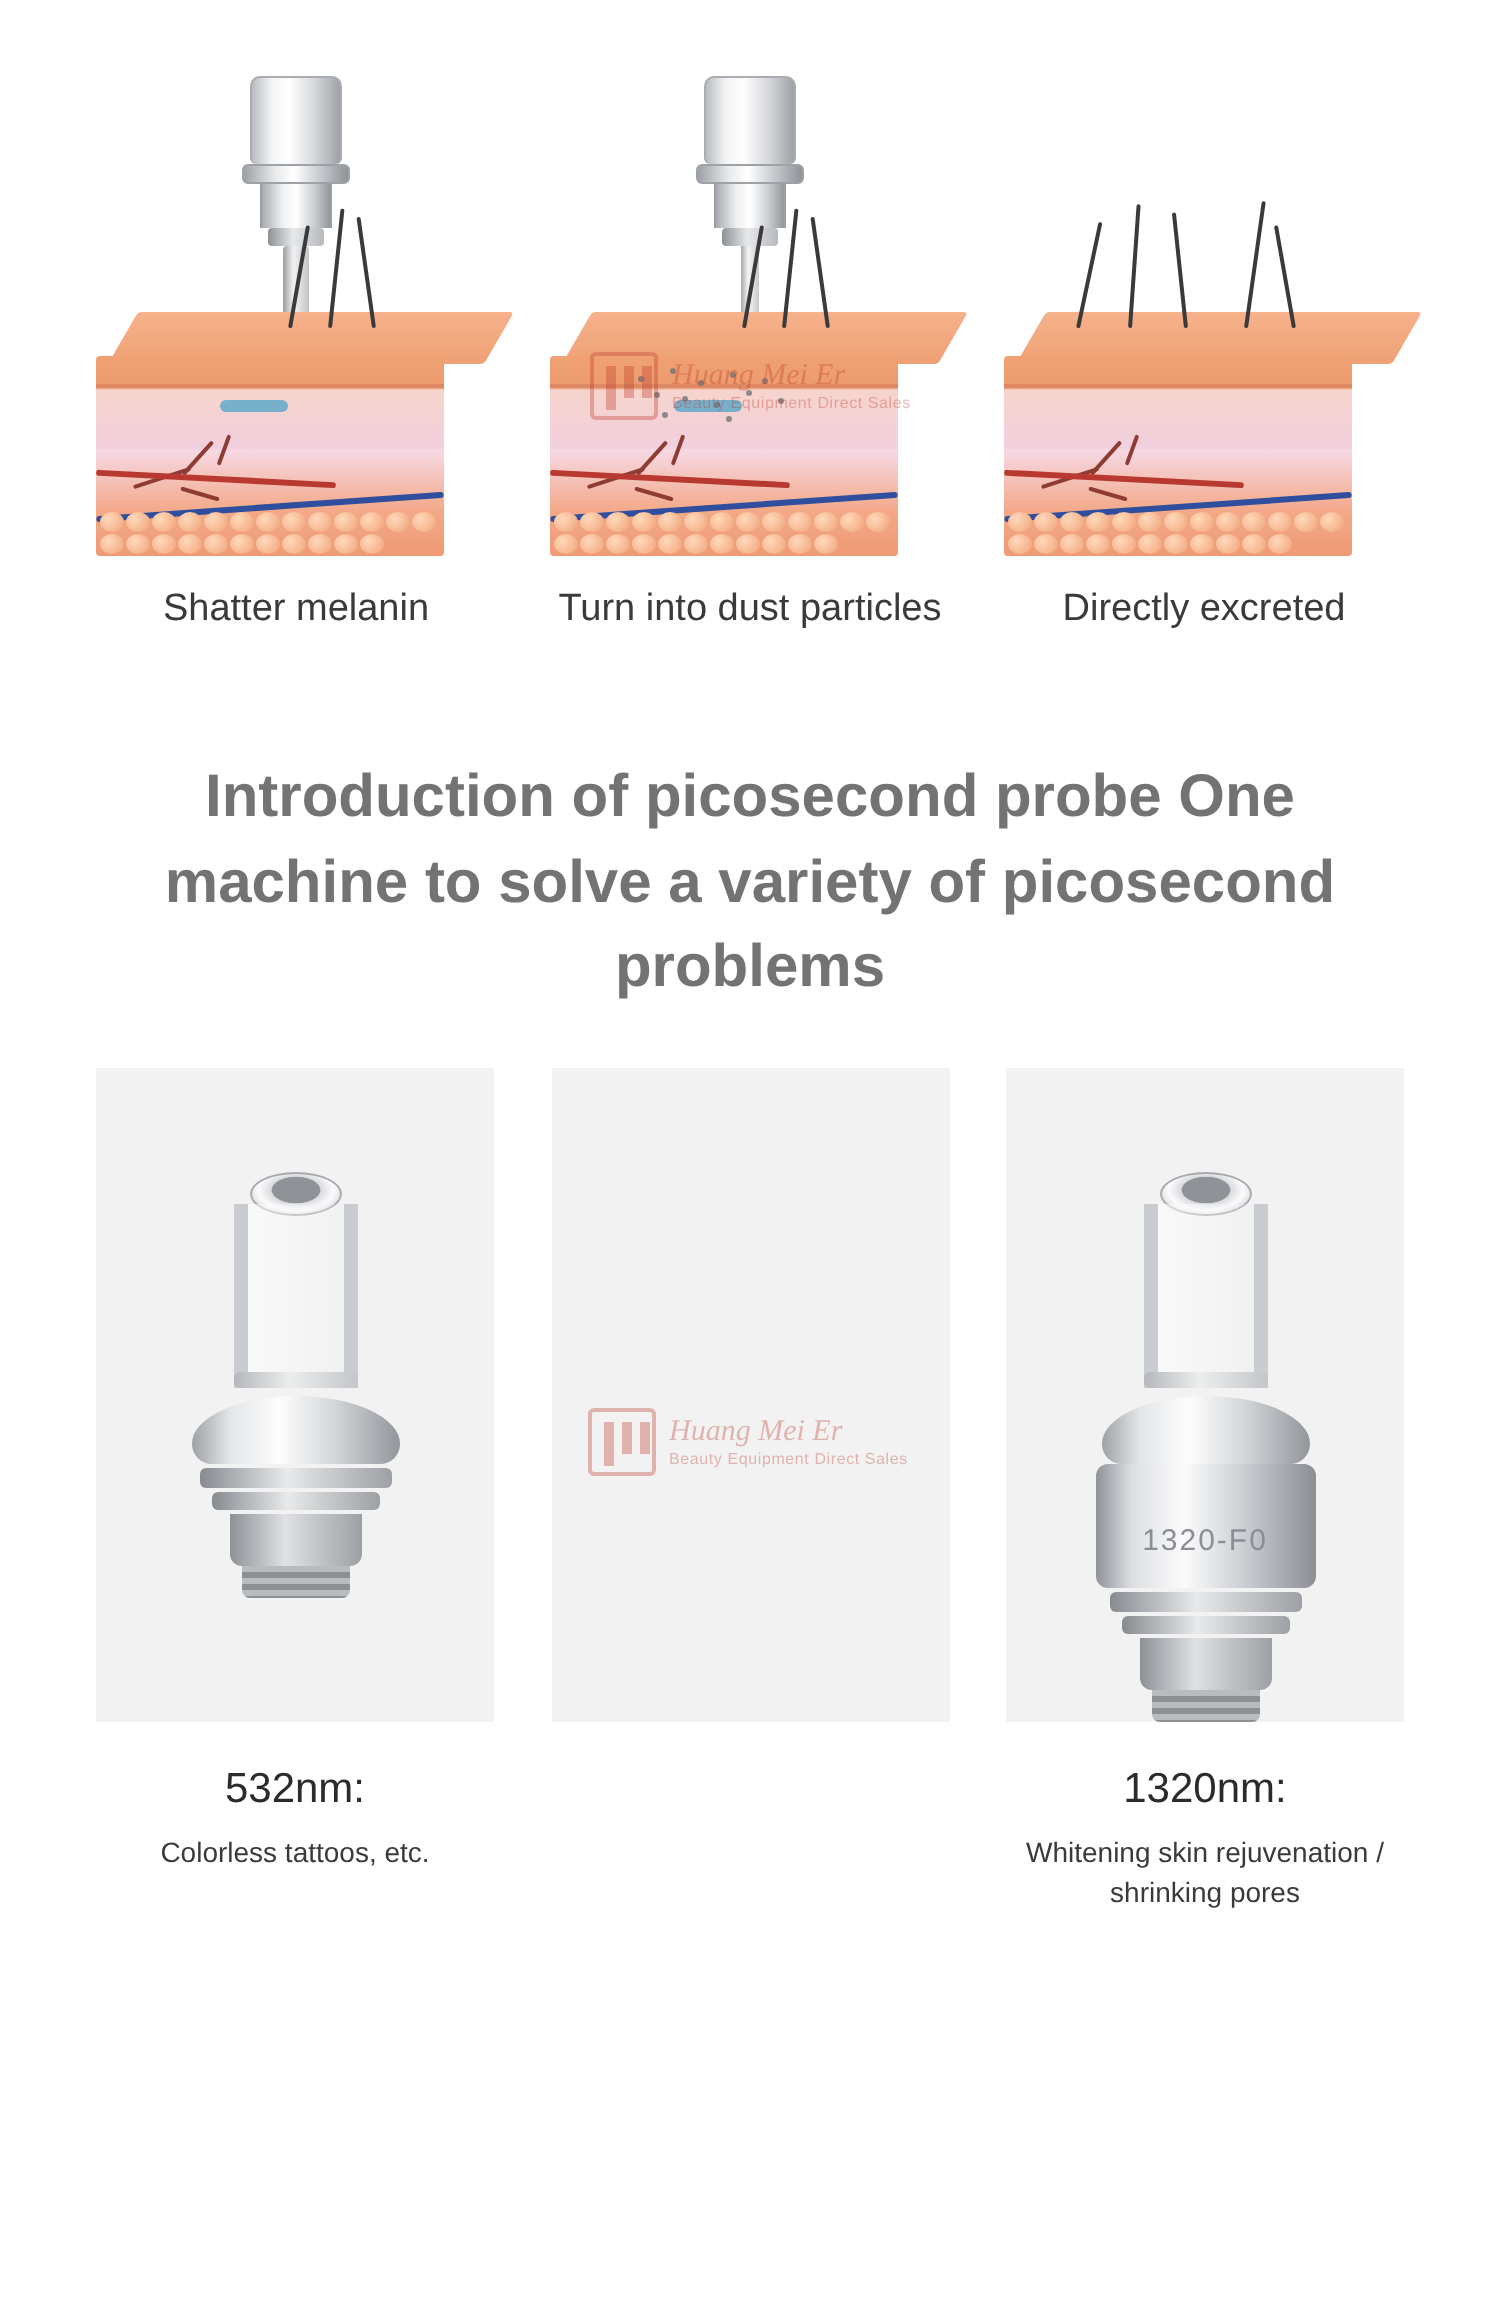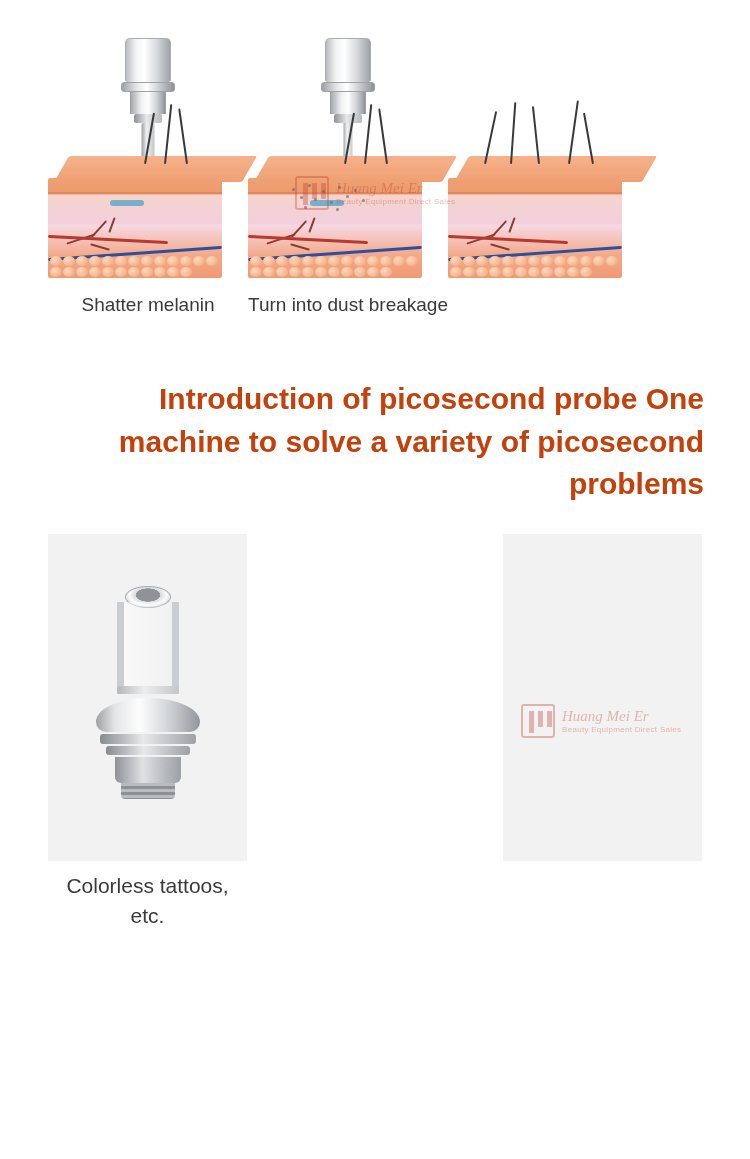--- a/index.html
+++ b/index.html
@@ -12,20 +12,21 @@
     height: 1159px;
     position: relative;
     font-family: "Liberation Sans", sans-serif;
     color: #2b2b2b;
     overflow: hidden;
   }
 
   
   .diagram-row {
     display: flex;
+    justify-content: space-between;
     padding: 38px 48px 0 48px;
   }
   .diagram-cell {
     width: 200px;
     position: relative;
   }
   .diagram-art {
     width: 200px;
     height: 240px;
     position: relative;
@@ -179,24 +180,24 @@
     text-align: center;
     font-size: 19px;
     color: #3a3a3a;
     margin-top: 16px;
     white-space: nowrap;
   }
 
   
   .heading {
     margin: 62px 46px 0 46px;
-    text-align: right;
+    text-align: center;
     font-size: 30px;
     line-height: 1.42;
-    color: #c2410c;
+    color: #737373;
   }
 
   
   .probe-row {
     display: flex;
     justify-content: space-between;
     padding: 28px 48px 0 48px;
   }
   .probe-cell { width: 199px; }
   .probe-img {
@@ -270,21 +271,21 @@
   }
 
   .probe-title {
     text-align: center;
     font-size: 21px;
     color: #2b2b2b;
     margin-top: 22px;
   }
   .probe-desc {
     text-align: center;
-    font-size: 21px;
+    font-size: 14px;
     line-height: 1.42;
     color: #3a3a3a;
     margin-top: 10px;
     padding: 0 4px;
   }
 
   
   .watermark {
     position: absolute;
     display: flex;
@@ -440,21 +441,21 @@
         <div class="dust" style="left:74px; top:152px;"></div>
         <div class="dust" style="left:82px; top:163px;"></div>
         <div class="dust" style="left:90px; top:148px;"></div>
         <div class="dust" style="left:98px; top:157px;"></div>
         <div class="dust" style="left:106px;top:151px;"></div>
         <div class="dust" style="left:114px;top:161px;"></div>
         <div class="dust" style="left:56px; top:168px;"></div>
         <div class="dust" style="left:88px; top:170px;"></div>
       </div>
     </div>
-    <div class="diagram-caption">Turn into dust breakage</div>
+    <div class="diagram-caption">Turn into dust particles</div>
   </div>
 
   <div class="diagram-cell">
     <div class="diagram-art">
       <div class="skin">
         <div class="skin-top"></div>
         <div class="skin-face">
           <div class="epi-line" style="top:14px"></div>
           <div class="tree" style="left:18px; top:40px;">
             <i style="left:0;  top:20px; width:30px; transform:rotate(-18deg);"></i>
@@ -491,20 +492,21 @@
               <div class="fat"></div>
           </div>
         </div>
         <div class="hair" style="left:36px;  top:-46px; height:54px; transform:rotate(12deg);"></div>
         <div class="hair" style="left:62px;  top:-54px; height:62px; transform:rotate(4deg);"></div>
         <div class="hair" style="left:90px;  top:-50px; height:58px; transform:rotate(-6deg);"></div>
         <div class="hair" style="left:120px; top:-56px; height:64px; transform:rotate(8deg);"></div>
         <div class="hair" style="left:144px; top:-44px; height:52px; transform:rotate(-10deg);"></div>
       </div>
     </div>
+    <div class="diagram-caption">Directly excreted</div>
   </div>
 </div>
 
 <div class="watermark" style="left:295px; top:176px;">
   <div class="wm-logo"></div>
   <div class="wm-text">
     <div class="wm-main">Huang Mei Er</div>
     <div class="wm-sub">Beauty Equipment Direct Sales</div>
   </div>
 </div>
@@ -518,28 +520,47 @@
       <div class="probe">
         <div class="p-ring"></div>
         <div class="p-cage"></div>
         <div class="p-shoulder"></div>
         <div class="p-groove"></div>
         <div class="p-groove sm"></div>
         <div class="p-foot"></div>
         <div class="p-thread"></div>
       </div>
     </div>
+    <div class="probe-title">532nm:</div>
     <div class="probe-desc">Colorless tattoos, etc.</div>
   </div>
 
   <div class="probe-cell">
     <div class="probe-img">
       <div class="watermark" style="left:18px; top:170px;">
         <div class="wm-logo"></div>
         <div class="wm-text">
           <div class="wm-main">Huang Mei Er</div>
           <div class="wm-sub">Beauty Equipment Direct Sales</div>
         </div>
       </div>
     </div>
   </div>
 
+  <div class="probe-cell">
+    <div class="probe-img">
+      <div class="probe">
+        <div class="p-ring"></div>
+        <div class="p-cage"></div>
+        <div class="p-shoulder"></div>
+        <div class="p-barrel">
+          <div class="p-label">1320-F0</div>
+        </div>
+        <div class="p-groove"></div>
+        <div class="p-groove sm"></div>
+        <div class="p-foot"></div>
+        <div class="p-thread"></div>
+      </div>
+    </div>
+    <div class="probe-title">1320nm:</div>
+    <div class="probe-desc">Whitening skin rejuvenation / shrinking pores</div>
+  </div>
 </div>
 
 </body></html>

